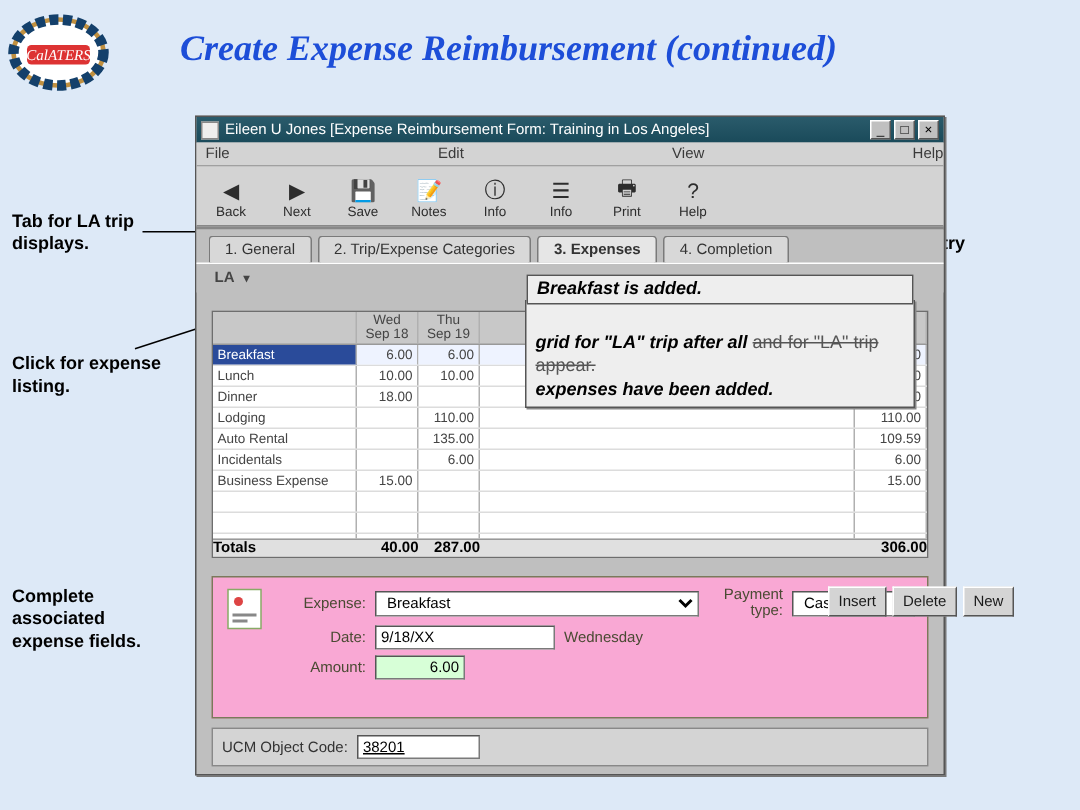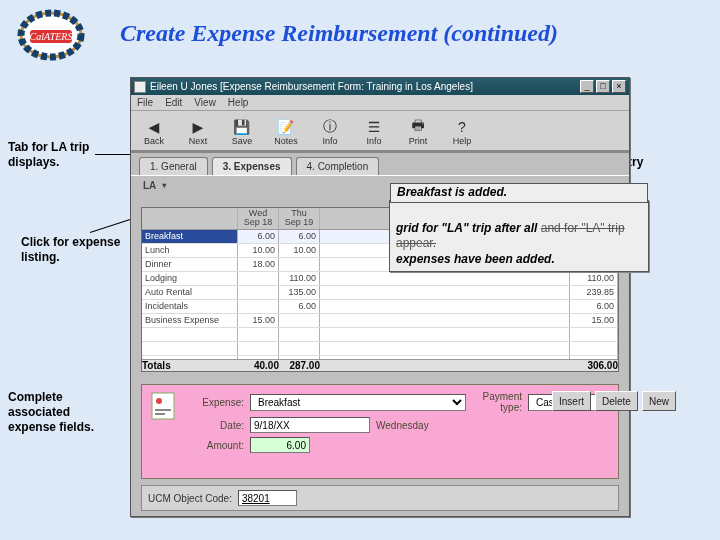--- a/index.html
+++ b/index.html
@@ -18,33 +18,33 @@
     position: absolute;
     left: 120px; top: 20px;
     font-family: "Times New Roman", serif;
     font-style: italic;
     font-weight: bold;
     font-size: 24px;
     color: #1d4ed8;
   }
   .logo {
     position: absolute;
-    left: 16px; top: 8px;
+    left: 4px; top: 8px;
     width: 70px; height: 55px;
   }
   .logo svg { width: 100%; height: 100%; }
   .callout {
     position: absolute;
     font-weight: bold;
     font-size: 12px;
     line-height: 1.25;
     color: #000;
   }
   .c1 { left: 8px; top: 140px; width: 110px; }
-  .c2 { left: 21px; top: 235px; width: 110px; }
+  .c2 { left: 8px; top: 235px; width: 110px; }
   .c3 { left: 8px; top: 390px; width: 110px; }
   .c4 { left: 462px; top: 155px; width: 190px; }
   .line {
     position: absolute;
     background: #000;
     height: 1px;
   }
 
   
   .app {
@@ -85,20 +85,21 @@
   }
   .menubar {
     height: 16px;
     background: #d3d3d3;
     display: flex;
     align-items: center;
     gap: 12px;
     padding-left: 6px;
     color: #3a3a3a;
     border-bottom: 1px solid #a0a0a0;
+    justify-content: space-between;
   }
   .toolbar {
     height: 40px;
     background: #d3d3d3;
     display: flex;
     align-items: center;
     gap: 10px;
     padding: 2px 6px 0 6px;
     border-bottom: 1px solid #888;
   }
@@ -222,21 +223,20 @@
     left:350px; top:200px;
     width:260px;
     background:#eee;
     border:1px solid #555;
     box-shadow:1px 1px 0 #888;
     padding:4px 6px;
     font-weight:bold;
     font-style: italic;
     font-size:12px;
     line-height:1.3;
-    margin-left:39px;
   }
   .grid-callout .over {
     position:absolute; left:0; top:-18px; width:100%;
     background:#eee; border:1px solid #555; padding:1px 6px;
   }
   .grid-callout del { text-decoration: line-through; font-style:normal; color:#555;}
 </style>
 </head>
 <body>
 
@@ -306,20 +306,21 @@
       </div>
     <div class="tbtn">
         <div class="ico">?</div>
         <span>Help</span>
       </div>
   </div>
   <div class="hr"></div>
 
   <div class="tabs">
     <div class="tab">1. General</div>
+    <div class="tab">2. Trip/Expense Categories</div>
     <div class="tab active">3. Expenses</div>
     <div class="tab">4. Completion</div>
   </div>
 
   <div class="subbar">
     <span>LA</span>
     <span style="font-size:8px;">▾</span>
   </div>
 
   <div class="grid-wrap">
@@ -357,21 +358,21 @@
           <div class="cell col-day"></div>
           <div class="cell col-day">110.00</div>
           <div class="cell col-mid"></div>
           <div class="cell col-tot">110.00</div>
         </div>
         <div class="grow">
           <div class="cell col-type">Auto Rental</div>
           <div class="cell col-day"></div>
           <div class="cell col-day">135.00</div>
           <div class="cell col-mid"></div>
-          <div class="cell col-tot">239.85</div>
+          <div class="cell col-tot">109.59</div>
         </div>
         <div class="grow">
           <div class="cell col-type">Incidentals</div>
           <div class="cell col-day"></div>
           <div class="cell col-day">6.00</div>
           <div class="cell col-mid"></div>
           <div class="cell col-tot">6.00</div>
         </div>
         <div class="grow">
           <div class="cell col-type">Business Expense</div>
@@ -437,21 +438,21 @@
     </div>
     <div class="btns">
       <button class="btn3d">Insert</button>
       <button class="btn3d">Delete</button>
       <button class="btn3d">New</button>
     </div>
   </div>
 
   <div class="ucm">
     <span>UCM Object Code:</span>
-    <input class="sunken" style="width: 59px; text-decoration: underline;" value="38201">
+    <input class="sunken" style="width: 82px; text-decoration: underline;" value="38201">
   </div>
 </div>
 
 <div class="grid-callout">
   <div class="over">Breakfast is added.</div>
   <br>
   <span>grid for "LA" trip after all</span>
   <span style="font-style:normal; font-weight:normal;"><del> and for "LA" trip appear.</del></span><br>
   <span>expenses have been added.</span>
 </div>

